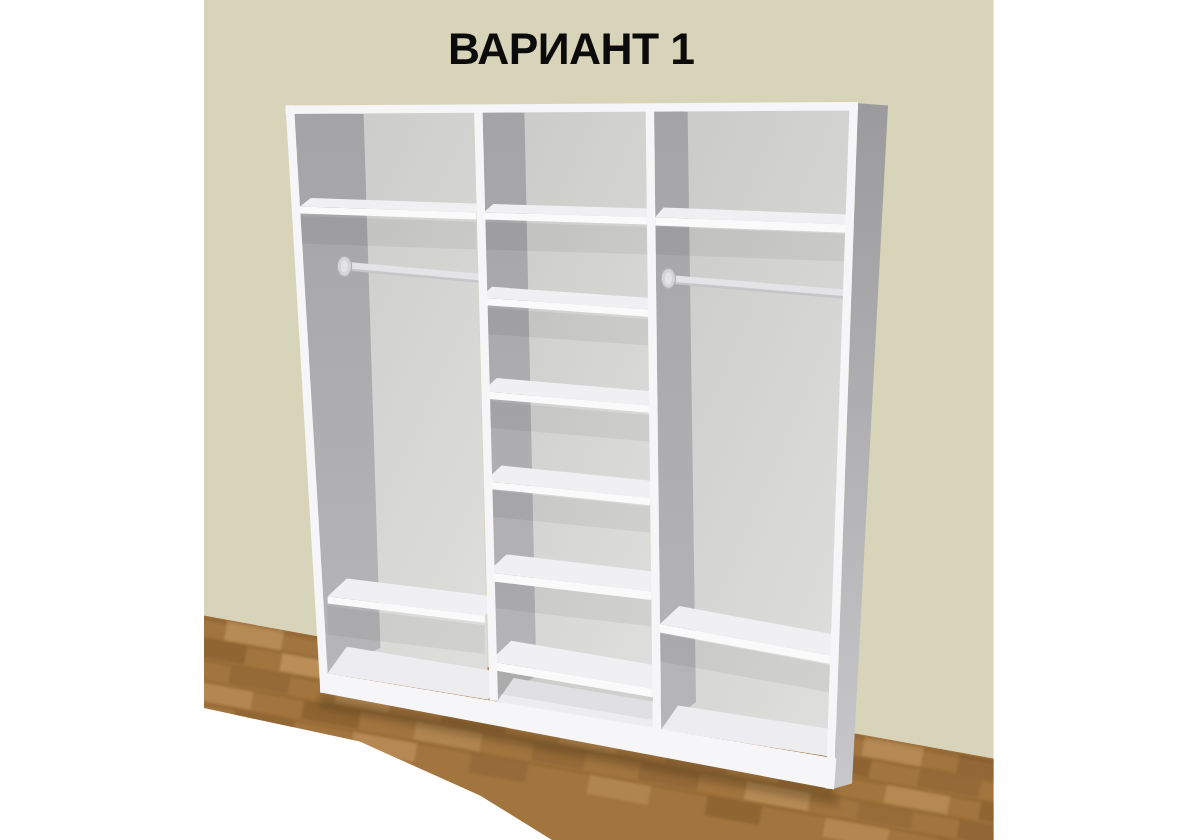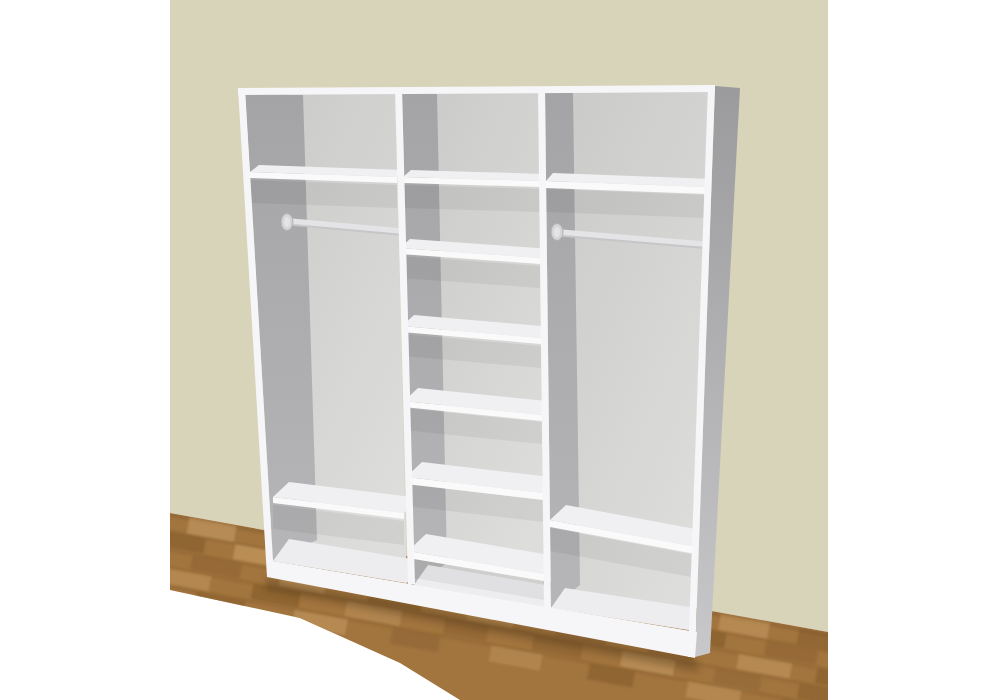--- a/index.html
+++ b/index.html
@@ -215,13 +215,14 @@
       <polygon class="f-face" points="395,90 402,90 415,584 408,584"></polygon>
       <polygon class="f-face" points="538,89 545,89 551,608 544,608"></polygon>
       <polygon class="f-face" points="267,560 697,632 695,658 267,577"></polygon>
       <polygon class="f-face" points="238,88 245,88 274,577 267,577"></polygon>
       <polygon class="f-face" points="708,86 715,85 695,657 688,657"></polygon>
       <polygon class="f-face" points="238,88 715,85 715,92 238,95"></polygon>
     </g>
   </g>
 </svg>
 
+<div id="variant-title">ВАРИАНТ 1</div>
 </div>
 
 </body></html>

